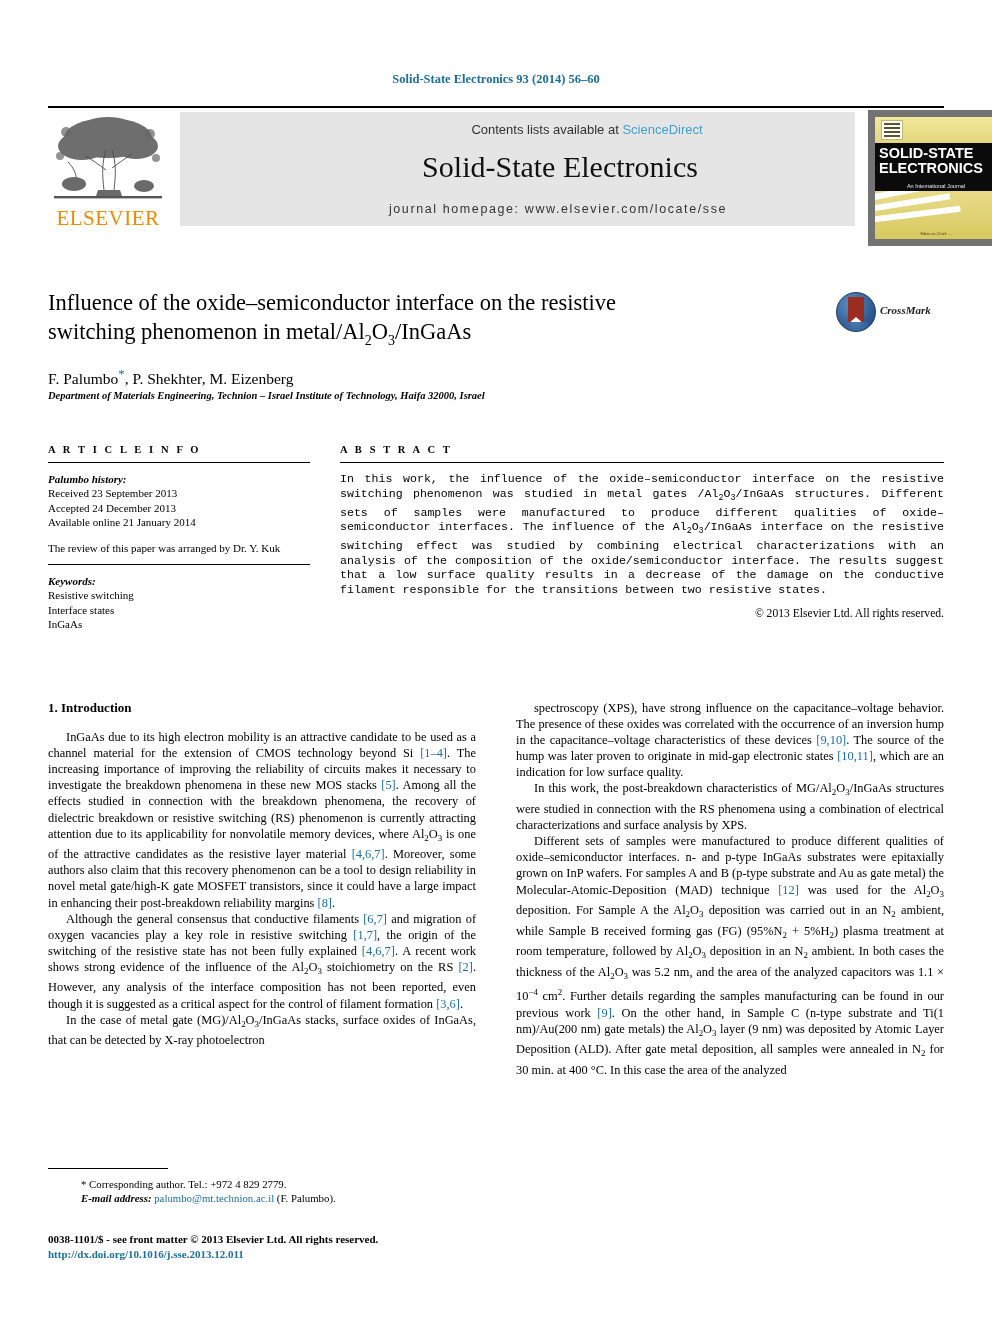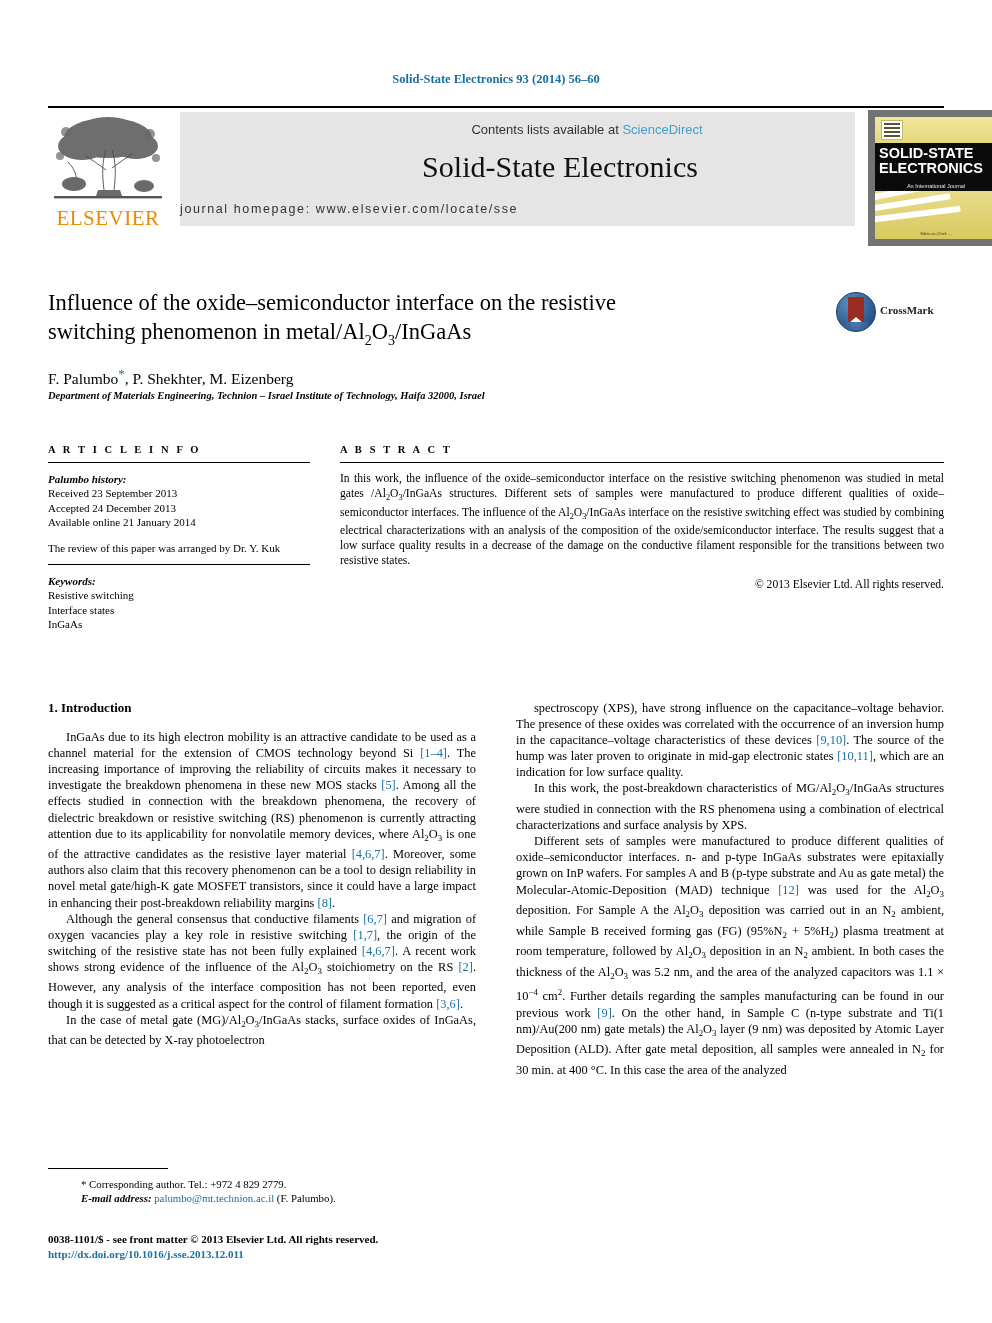--- a/index.html
+++ b/index.html
@@ -97,20 +97,21 @@
     width: 760px;
     text-align: center;
     font-family: "Liberation Serif", serif;
     font-size: 30px;
     color: #111;
   }
   .banner-home {
     position: absolute;
     left: 0; top: 90px;
     width: 756px;
+    text-align: center;
     font-family: "Liberation Sans", sans-serif;
     font-size: 12.5px;
     letter-spacing: 1.6px;
     color: #333333;
   }
 
   
   .cover {
     position: absolute;
     left: 820px; top: 4px;
@@ -201,21 +202,21 @@
     border-right:8px solid transparent;
     border-bottom:7px solid #ffffff;
   }
   .crossmark .cm-base {
     position:absolute; left:6px; top:29px; width:26px; height:9px;
     background: radial-gradient(circle at 50% 0%, #4d7db0 0%, #2b578c 100%);
   }
   .crossmark .cm-label {
     position:absolute; left:44px; top:12px;
     font-family:"Liberation Serif", serif;
-    font-size:11px; font-weight:bold; color:#222;
+    font-size:11px; font-weight:bold; color:#222;font-style:italic;
   }
 
   .authors {
     position: absolute;
     left: 48px; top: 366px;
     width: 780px;
     font-family: "Liberation Serif", serif;
     font-size: 15.5px;
     color: #000;
   }
@@ -256,21 +257,21 @@
   .hr-space { height: 9px; }
   .info-text {
     font-family: "Liberation Serif", serif;
     font-size: 11px;
     line-height: 14.4px;
     color: #000;
   }
   .info-text .it { font-style: italic; font-weight: bold; }
   .gap { height: 11px; }
   .abs-text {
-    font-family: Liberation Serif, serif;
+    font-family: Liberation Mono, monospace;
     font-size: 11.6px;
     line-height: 14.6px;
     text-align: justify;
     color: #000;
   }
   .abs-copy {
     margin-top: 10px;
     text-align: right;
     font-family: "Liberation Serif", serif;
     font-size: 11.6px;

